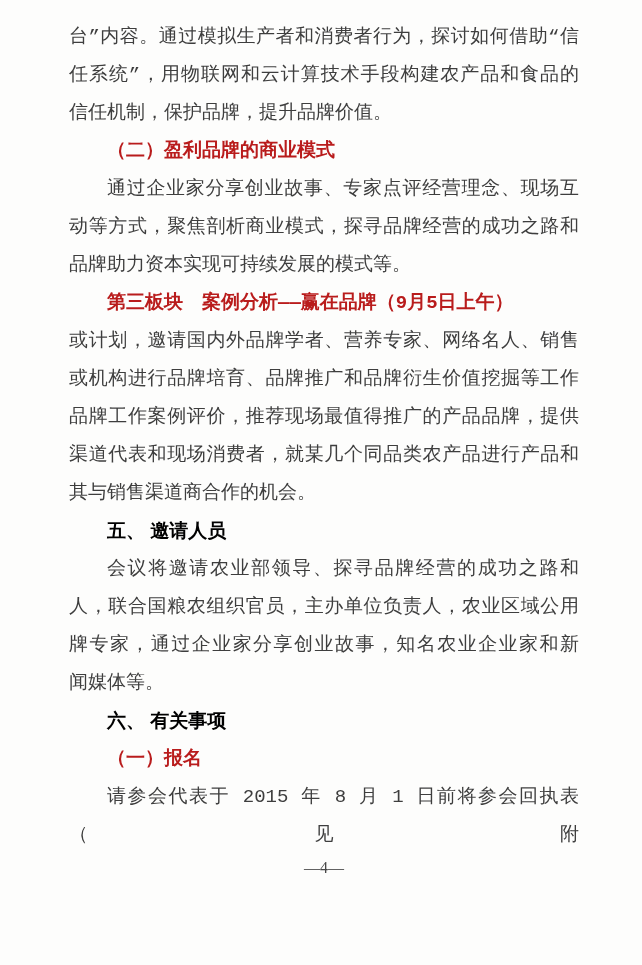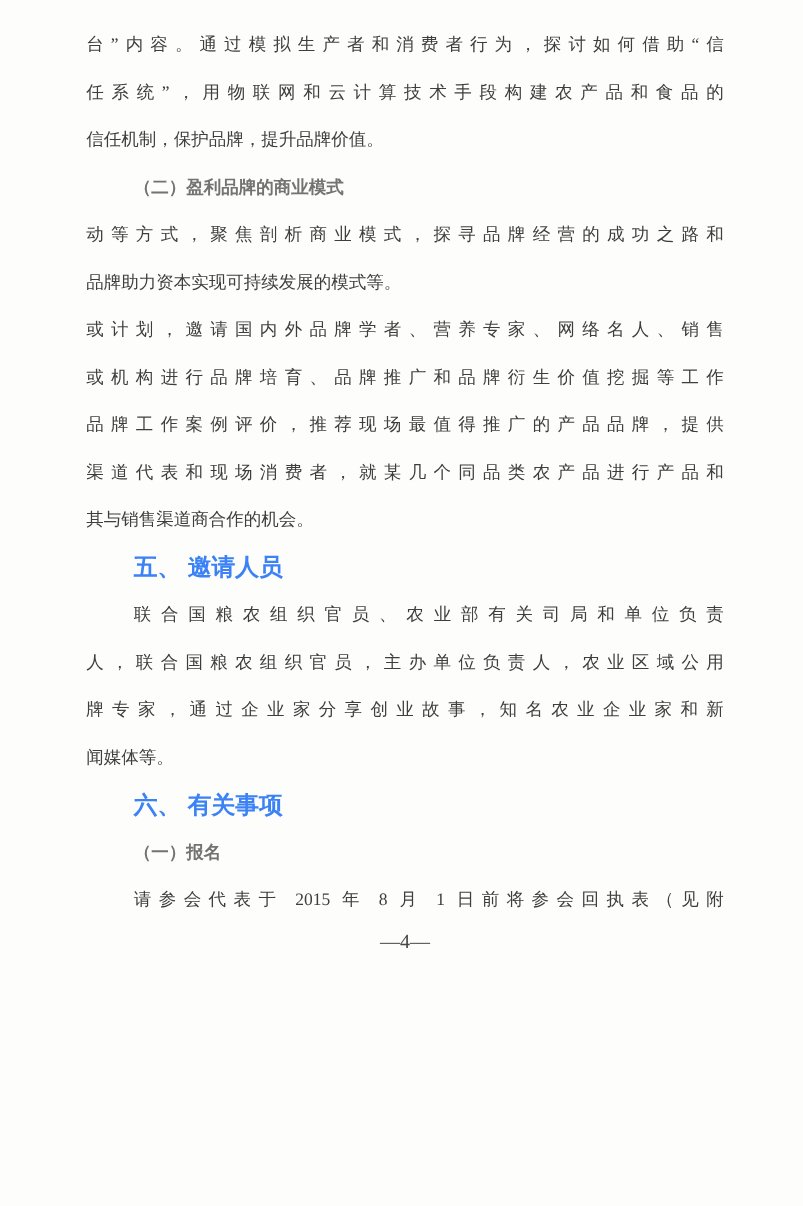--- a/index.html
+++ b/index.html
@@ -15,72 +15,74 @@
     overflow: hidden;
     box-sizing: border-box;
   }
   .textblock {
     position: absolute;
     top: 18px;
     left: 69px;
     width: 510px;
   }
   .ln {
-    font-family: Liberation Serif, serif;
-    font-size: 14px;
+    font-family: Liberation Mono, monospace;
+    font-size: 19px;
     line-height: 38px;
     color: #3e3e3e;
     text-align: justify;
     white-space: nowrap;
   }
   .fill {
     white-space: normal;
     text-align: justify;
     text-align-last: justify;
   }
   .ind { text-indent: 38px; }
   
   .hb {
     font-weight: bold;
-    color: #737373;
+    color: #b91c1c;
   }
   
   .hs {
     font-family: "Liberation Sans", "DejaVu Sans", sans-serif;
     font-weight: bold;
     font-size: 19px;
-    color: #3b82f6;
+    color: #000000;
   }
   .pagenum {
     margin-top: 2px;
     text-align: center;
     font-family: "Liberation Serif", "DejaVu Serif", serif;
     font-size: 16px;
     line-height: 24px;
     color: #474747;
   }
 </style>
 </head>
 <body>
 
 <div class="page">
   <div class="textblock">
     <div class="ln fill">台”内容。通过模拟生产者和消费者行为，探讨如何借助“信</div>
     <div class="ln fill">任系统”，用物联网和云计算技术手段构建农产品和食品的</div>
     <div class="ln">信任机制，保护品牌，提升品牌价值。</div>
     <div class="ln hb ind">（二）盈利品牌的商业模式</div>
+    <div class="ln fill ind">通过企业家分享创业故事、专家点评经营理念、现场互</div>
     <div class="ln fill">动等方式，聚焦剖析商业模式，探寻品牌经营的成功之路和</div>
     <div class="ln">品牌助力资本实现可持续发展的模式等。</div>
+    <div class="ln hb ind">第三板块　案例分析——赢在品牌（9月5日上午）</div>
     <div class="ln fill">或计划，邀请国内外品牌学者、营养专家、网络名人、销售</div>
     <div class="ln fill">或机构进行品牌培育、品牌推广和品牌衍生价值挖掘等工作</div>
     <div class="ln fill">品牌工作案例评价，推荐现场最值得推广的产品品牌，提供</div>
     <div class="ln fill">渠道代表和现场消费者，就某几个同品类农产品进行产品和</div>
     <div class="ln">其与销售渠道商合作的机会。</div>
     <div class="ln hs ind">五、 邀请人员</div>
-    <div class="ln fill ind">联合国粮农组织官员、农业部有关司局和单位负责</div>
+    <div class="ln fill ind">会议将邀请农业部领导、探寻品牌经营的成功之路和</div>
     <div class="ln fill">人，联合国粮农组织官员，主办单位负责人，农业区域公用</div>
     <div class="ln fill">牌专家，通过企业家分享创业故事，知名农业企业家和新</div>
     <div class="ln">闻媒体等。</div>
     <div class="ln hs ind">六、 有关事项</div>
     <div class="ln hb ind">（一）报名</div>
     <div class="ln fill ind">请参会代表于 2015 年 8 月 1 日前将参会回执表（见附</div>
     <div class="pagenum">—4—</div>
   </div>
 </div>
 

